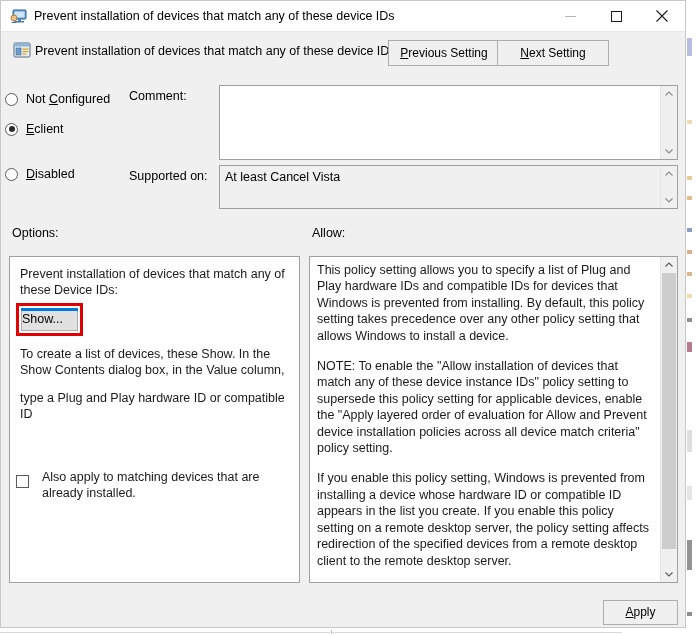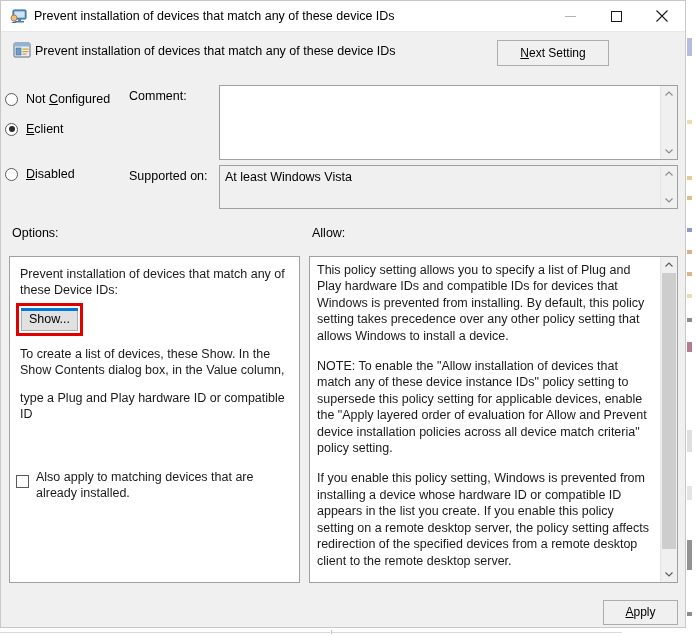--- a/index.html
+++ b/index.html
@@ -256,21 +256,20 @@
   }
   .show-btn {
     position: relative;
     width: 57px;
     height: 23px;
     line-height: 21px;
     background: #e1e1e1;
     border: 1px solid #adadad;
     box-sizing: border-box;
     font-size: 12.5px;
-    text-align: center;
     color: #000;
   }
   .show-btn::before {
     content: "";
     position: absolute;
     left: -1px;
     right: -1px;
     top: -1px;
     height: 3px;
     background: #0078d7;
@@ -286,20 +285,21 @@
     pointer-events: none;
   }
 
   .cb-row {
     position: absolute;
     left: 6px;
     top: 212px;
     width: 275px;
     display: flex;
     align-items: flex-start;
+    gap: 6px;
   }
   .checkbox {
     width: 13px;
     height: 13px;
     border: 1px solid #5a5a5a;
     background: #fff;
     box-sizing: border-box;
     flex: none;
     margin-top: 6px;
   }
@@ -405,20 +405,21 @@
           <rect x="1" y="2" width="16" height="14" rx="1" fill="#e8eef5" stroke="#5b6d7e" stroke-width="1"></rect>
           <rect x="1" y="2" width="16" height="3.5" fill="#8fb4d6"></rect>
           <rect x="3" y="7" width="5" height="7" fill="#6f9dc8" stroke="#3d6c96" stroke-width="0.6"></rect>
           <rect x="9.5" y="7.5" width="6" height="1.2" fill="#d8a020"></rect>
           <rect x="9.5" y="10" width="6" height="1.2" fill="#d8a020"></rect>
           <rect x="9.5" y="12.5" width="4" height="1.2" fill="#d8a020"></rect>
         </svg>
       </span>
       <span class="hdr-text">Prevent installation of devices that match any of these device IDs</span>
 
+      <button class="btn nav-btn" id="prev-setting-button"><span></span><span class="mn">P</span><span>revious Setting</span></button>
 
       <button class="btn nav-btn" id="next-setting-button"><span></span><span class="mn">N</span><span>ext Setting</span></button>
     </div>
 
     <div class="radio-row" style="top:89px;">
       <span class="radio"></span>
       <span class="radio-label"><span>Not </span><span class="mn">C</span><span>onfigured</span></span>
     </div>
     <div class="radio-row" style="top:119px;">
       <span class="radio on"></span>
@@ -441,21 +442,21 @@
         <div class="arrow dn">
           <svg width="8" height="5" viewBox="0 0 8 5">
               <path d="M0.5 0.5 L4 4 L7.5 0.5" fill="none" stroke="#8a8a8a" stroke-width="1.1"></path>
             </svg>
         </div>
       </div>
     </div>
 
     <span class="field-label" style="left:128px;top:168px;">Supported on:</span>
     <div class="boxfield ro" style="left:218px;top:164px;width:459px;height:44px;">
-      <span class="txt">At least Windows Vista</span>
+      <span class="txt">At least Cancel Vista</span>
       <div class="vsb">
         <div class="arrow up">
           <svg width="8" height="5" viewBox="0 0 8 5">
               <path d="M0.5 4.5 L4 1 L7.5 4.5" fill="none" stroke="#8a8a8a" stroke-width="1.1"></path>
             </svg>
         </div>
         <div class="arrow dn">
           <svg width="8" height="5" viewBox="0 0 8 5">
               <path d="M0.5 0.5 L4 4 L7.5 0.5" fill="none" stroke="#8a8a8a" stroke-width="1.1"></path>
             </svg>

